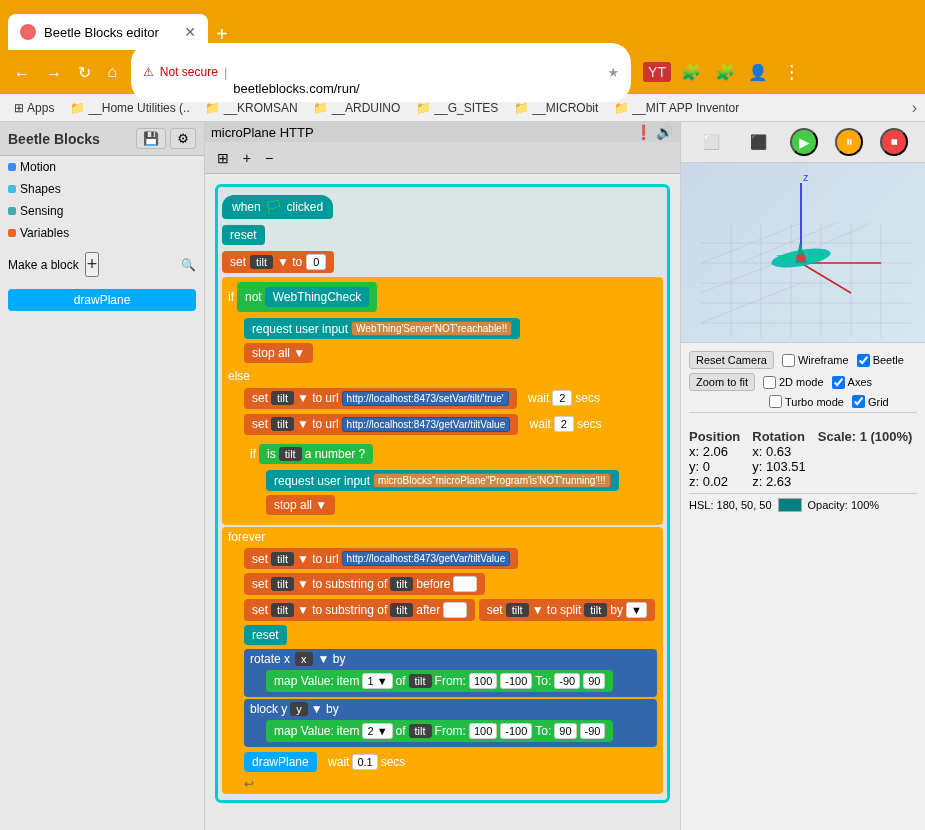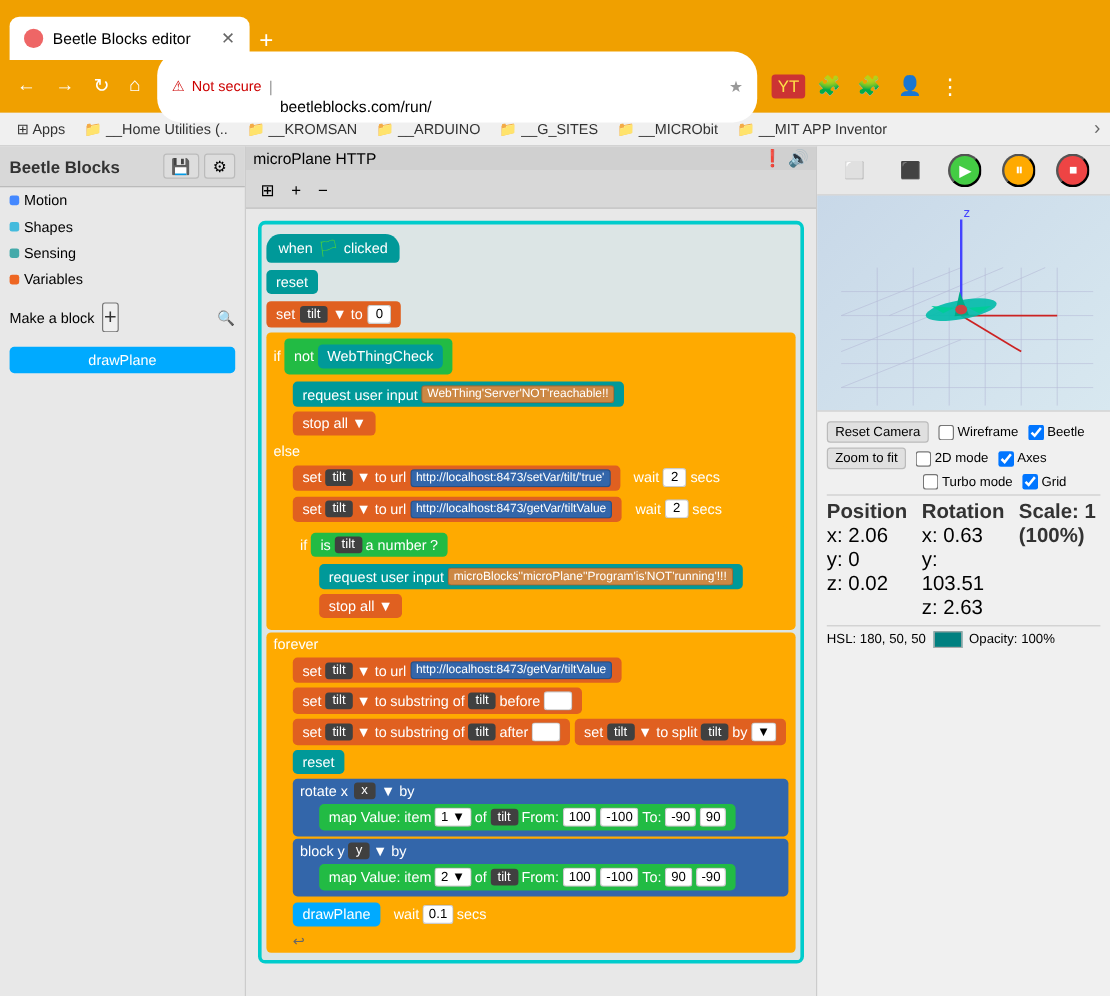--- a/index.html
+++ b/index.html
@@ -63,21 +63,21 @@
     
     .viewport { height: 180px; background: linear-gradient(135deg, #c8d8e8 0%, #d8e8f0 100%); position: relative; overflow: hidden; border-bottom: 1px solid #ccc; }
 
     
     .properties { padding: 8px; font-size: 11px; }
     .prop-row { display: flex; align-items: center; gap: 8px; margin-bottom: 4px; flex-wrap: wrap; }
     .prop-btn { background: #e0e0e0; border: 1px solid #bbb; padding: 2px 6px; border-radius: 3px; cursor: pointer; font-size: 11px; }
     .checkbox-item { display: flex; align-items: center; gap: 3px; font-size: 11px; }
     .prop-divider { border: none; border-top: 1px solid #ccc; margin: 4px 0; }
     .coord-row { display: flex; gap: 12px; margin-bottom: 4px; }
-    .coord-block { font-size: 17px; }
+    .coord-block { font-size: 13px; margin-top: 12px; }
     .coord-label { font-weight: bold; color: #333; }
     .hsl-row { display: flex; align-items: center; gap: 6px; margin-top: 4px; }
     .hsl-swatch { width: 24px; height: 14px; background: #008080; border: 1px solid #aaa; }
     .block { border-radius: 4px; padding: 3px 8px; margin: 2px 0; display: inline-flex; align-items: center; gap: 4px; flex-wrap: wrap; position: relative; cursor: pointer; }
     .block-hat { border-radius: 12px 12px 4px 4px; padding: 4px 10px; }
     .block-orange { background: #e06020; color: white; }
     .block-teal { background: #009999; color: white; }
     .block-control { background: #ffaa00; color: white; }
     .block-green { background: #22bb44; color: white; }
 
@@ -110,21 +110,21 @@
   <button class="nav-btn">↻</button>
   <button class="nav-btn">⌂</button>
   <div class="url-bar">
     <span class="url-insecure">⚠</span>
     <span style="color:#c00;font-size:12px;">Not secure</span>
     <span style="color:#999;">|</span>
     <span style="flex:1;margin-top:32px;">beetleblocks.com/run/</span>
     <span style="color:#999;">★</span>
   </div>
   <div class="nav-icons">
-    <button class="nav-icon-btn" style="font-size:14px; background:#cc3333; border-radius:3px; color:#fde047; padding:2px 5px;">YT</button>
+    <button class="nav-icon-btn" style="font-size:14px; background:#cc3333; border-radius:3px; color:#e5e5e5; padding:2px 5px;">YT</button>
     <button class="nav-icon-btn" style="font-size:16px;">🧩</button>
     <button class="nav-icon-btn" style="font-size:16px;">🧩</button>
     <button class="nav-icon-btn" style="font-size:16px;">👤</button>
     <button class="nav-icon-btn" style="font-size:18px;">⋮</button>
   </div>
 </div>
 
 <div class="bookmarks-bar">
   <div class="bookmark-item">
     <span class="bk-icon">⊞</span>

